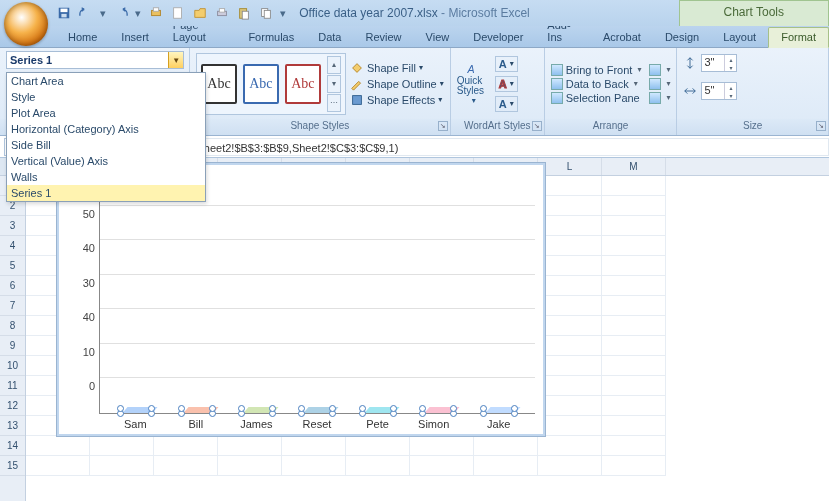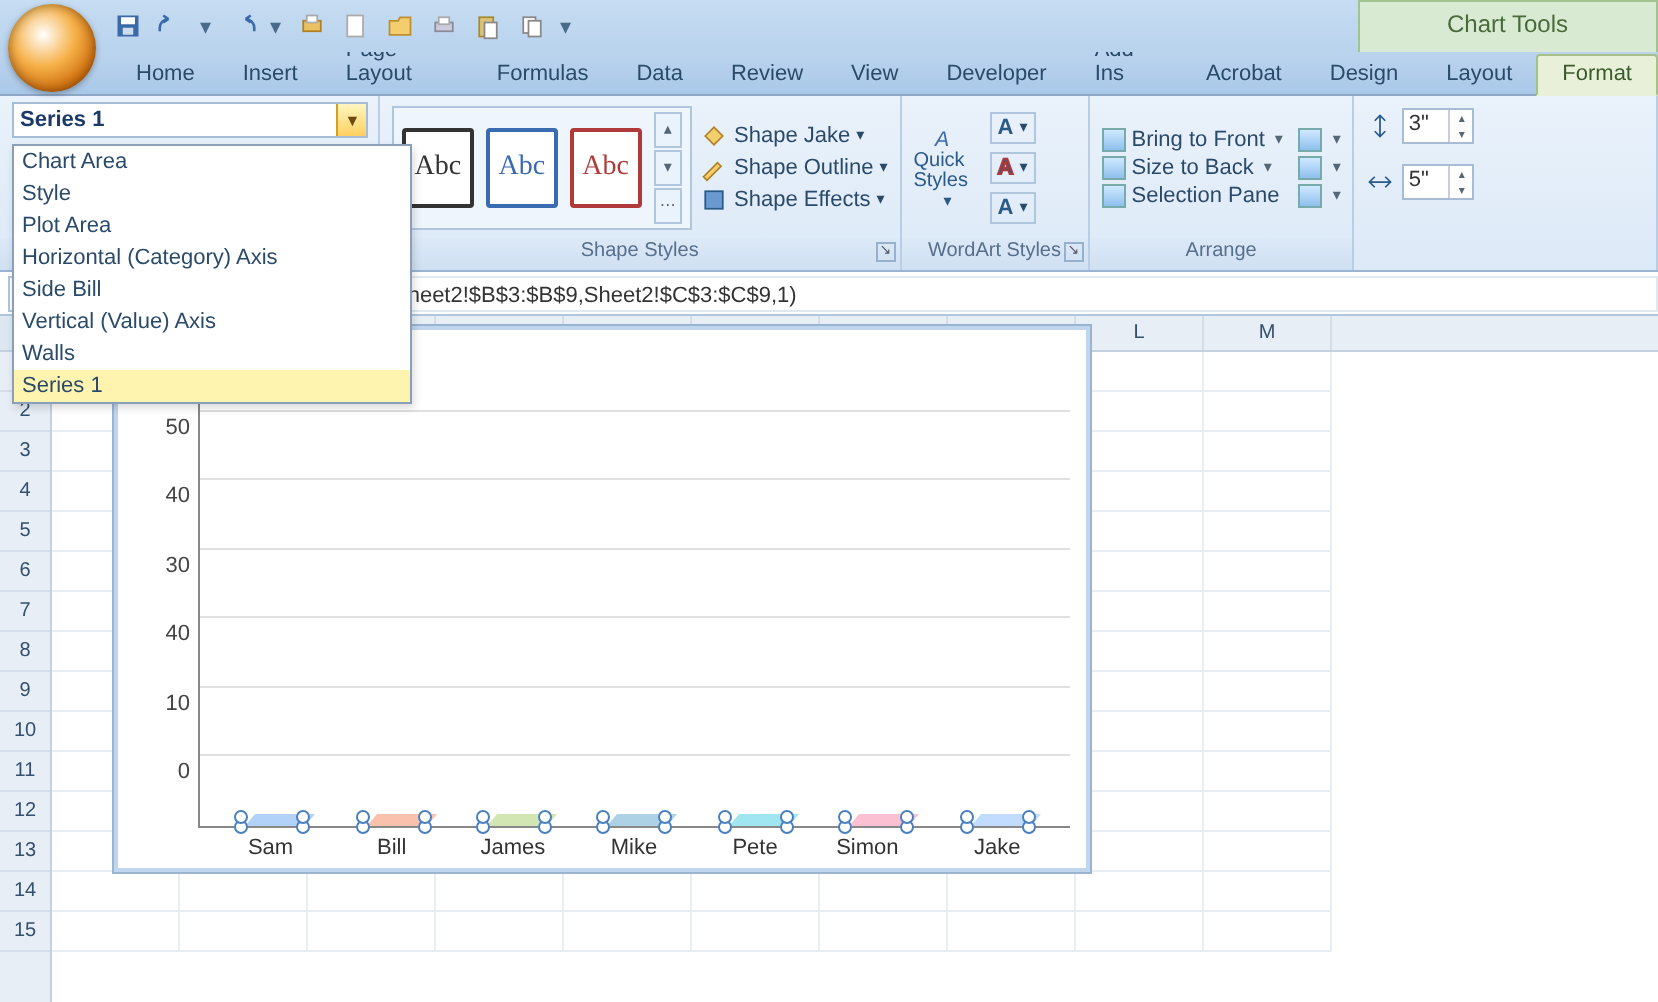--- a/index.html
+++ b/index.html
@@ -160,20 +160,25 @@
           <rect x="6" y="6" width="7" height="9" fill="#fff" stroke="#888"></rect>
         </svg>
       </div>
     <div class="ico">
         <svg viewBox="0 0 16 16">
           <rect x="3" y="3" width="7" height="9" fill="#fff" stroke="#888"></rect>
           <rect x="6" y="5" width="7" height="9" fill="#fff" stroke="#888"></rect>
         </svg>
       </div>
     <div class="drop">▾</div>
+  </div>
+  <div class="title-center">
+    <span class="fn">Office data year 2007.xlsx</span>
+    <span> - </span>
+    <span>Microsoft Excel</span>
   </div>
   <div class="chart-tools-tab">Chart Tools</div>
 </div>
 
 <div class="tabstrip">
   <div class="tab">Home</div>
   <div class="tab">Insert</div>
   <div class="tab">Page Layout</div>
   <div class="tab">Formulas</div>
   <div class="tab">Data</div>
@@ -231,21 +236,21 @@
           <div>▴</div>
           <div>▾</div>
           <div>⋯</div>
         </div>
       </div>
       <div class="shp-cmds">
         <div class="row">
             <svg class="ico" viewBox="0 0 16 16">
               <path d="M3 8l5-5 5 5-5 5z" fill="#f3cd6e" stroke="#b08020"></path>
             </svg>
-            <span>Shape Jake</span>
+            <span>Shape Fill</span>
             <span style="font-size:8px;">▾</span>
           </div>
         <div class="row">
             <svg class="ico" viewBox="0 0 16 16">
               <path d="M2 13l8-8 2 2-8 8z" fill="#f3cd6e" stroke="#b08020"></path>
             </svg>
             <span>Shape Outline</span>
             <span style="font-size:8px;">▾</span>
           </div>
         <div class="row">
@@ -290,21 +295,21 @@
   <div class="grp arr-grp">
     <div class="grp-body">
       <div class="col">
         <div class="row">
             <span class="mini-ico"></span>
             <span>Bring to Front</span>
             <span class="dd">▾</span>
           </div>
         <div class="row">
             <span class="mini-ico"></span>
-            <span>Size to Back</span>
+            <span>Data to Back</span>
             <span class="dd">▾</span>
           </div>
         <div class="row">
             <span class="mini-ico"></span>
             <span>Selection Pane</span>
           </div>
       </div>
       <div class="col" style="margin-left:4px;">
         <div class="row">
             <span class="mini-ico"></span>
@@ -343,20 +348,21 @@
           </svg>
         <div class="spin">
             <span>5"</span>
             <div class="btns">
               <div>▴</div>
               <div>▾</div>
             </div>
           </div>
       </div>
     </div>
+    <div class="grp-label"><span>Size</span><div class="launcher">↘</div></div>
   </div>
 </div>
 
 <div class="fbar">
   <div class="namebox">
       <span>Chart 1</span>
       <span class="dd">▾</span>
     </div>
   <div class="fx">fx</div>
   <div class="formula">=SERIES(,Sheet2!$B$3:$B$9,Sheet2!$C$3:$C$9,1)</div>
@@ -676,21 +682,21 @@
               <div class="grid-line" style="bottom: 42.8571%;"></div>
               <div class="grid-line" style="bottom: 57.1429%;"></div>
               <div class="grid-line" style="bottom: 71.4286%;"></div>
               <div class="grid-line" style="bottom: 85.7143%;"></div>
             </div>
         </div>
         <div class="cats" id="cats">
             <div style="width: 40px; text-align: center;">Sam</div>
             <div style="width: 40px; text-align: center;">Bill</div>
             <div style="width: 40px; text-align: center;">James</div>
-            <div style="width: 40px; text-align: center;">Mike</div>
+            <div style="width: 40px; text-align: center;">Reset</div>
             <div style="width: 40px; text-align: center;">Pete</div>
             <div style="width: 40px; text-align: left;">Simon</div>
             <div style="width: 40px; text-align: center;">Jake</div>
           </div>
       </div>
     </div>
   </div>
 </div>
 
 </body></html>

